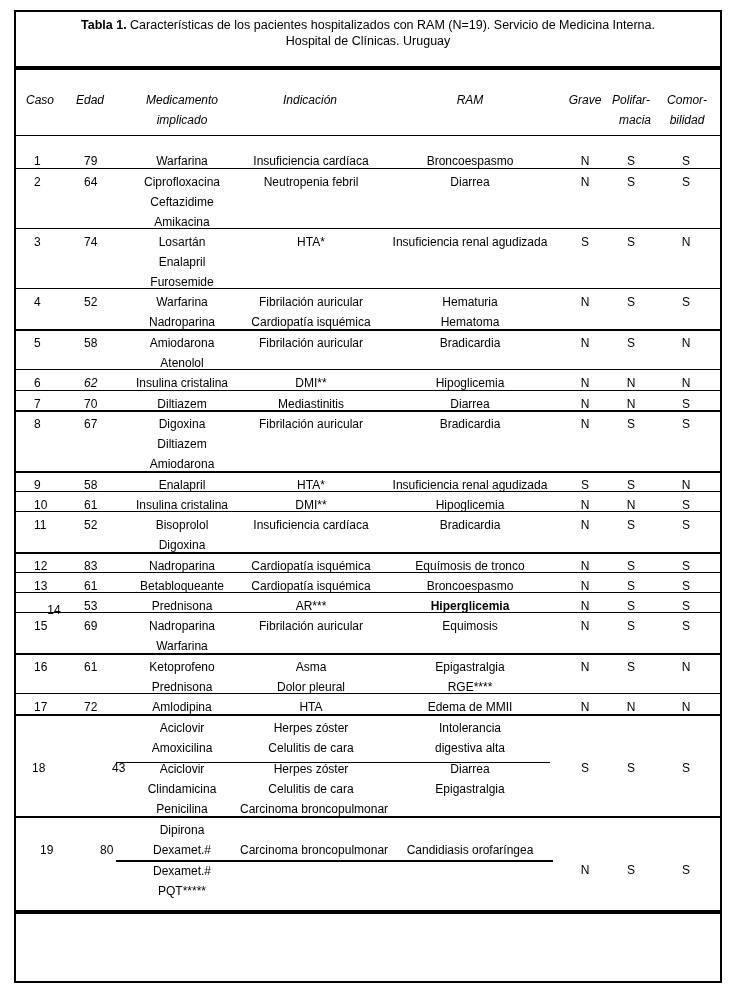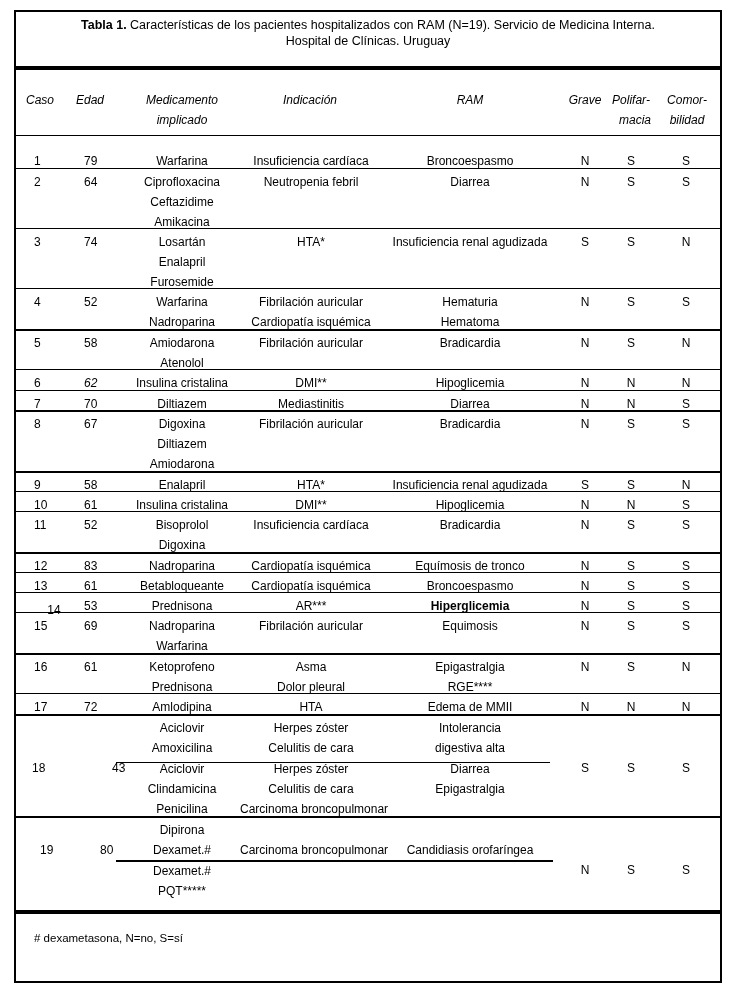--- a/index.html
+++ b/index.html
@@ -610,14 +610,13 @@
       <div class="cell" style="left: 664px; width: 44px; top: 860px;">
         <div>S</div>
       </div>
       <div class="partial med" style="left: 116px; width: 437px; top: 860px;"></div>
     </div>
   </div>
 
 <div class="hline thick" style="top:910px"></div>
 
 <div class="footnote">
-  <div># dexametasona, N=no, S=sí</div>
 </div>
 
 </body></html>

